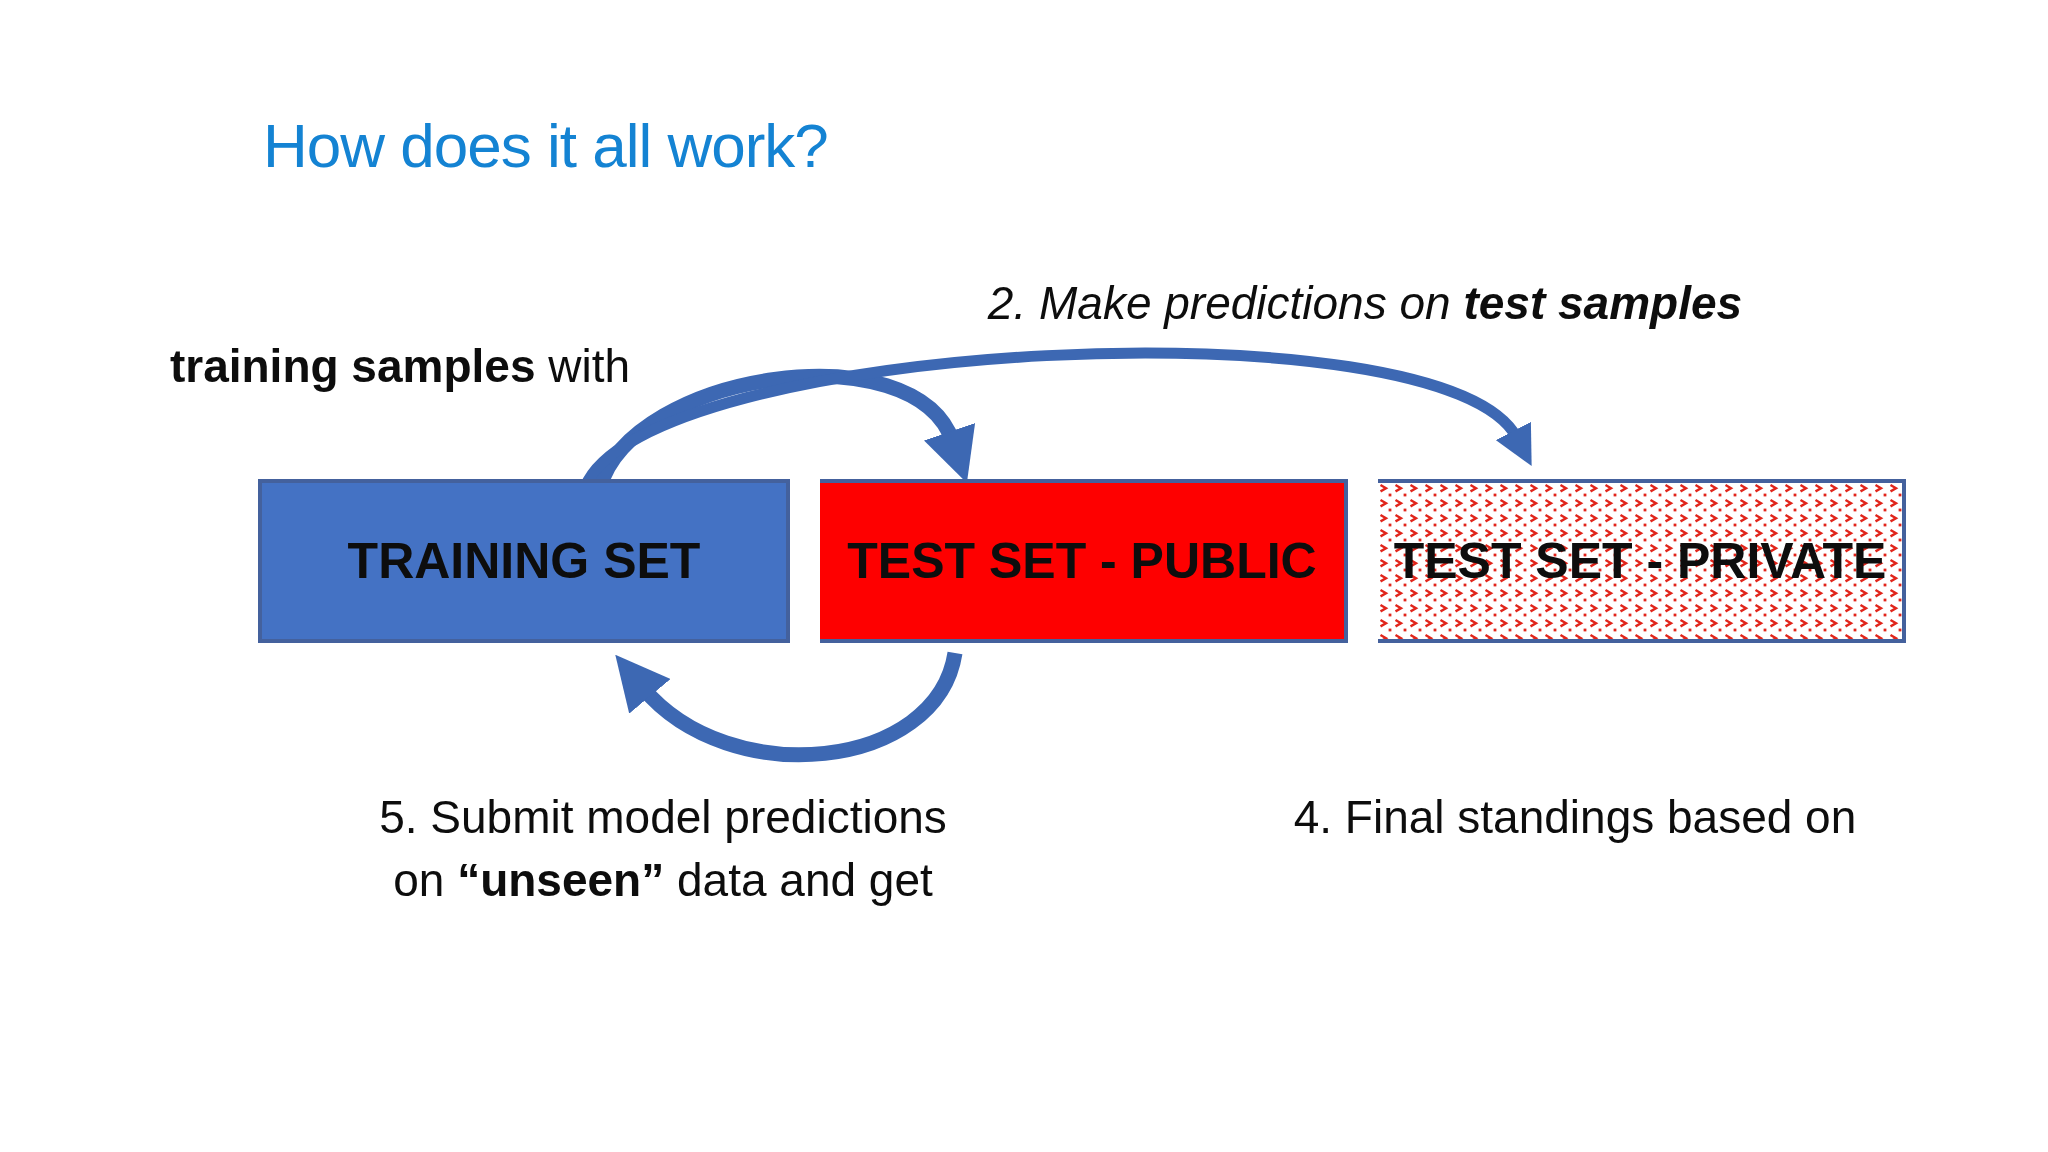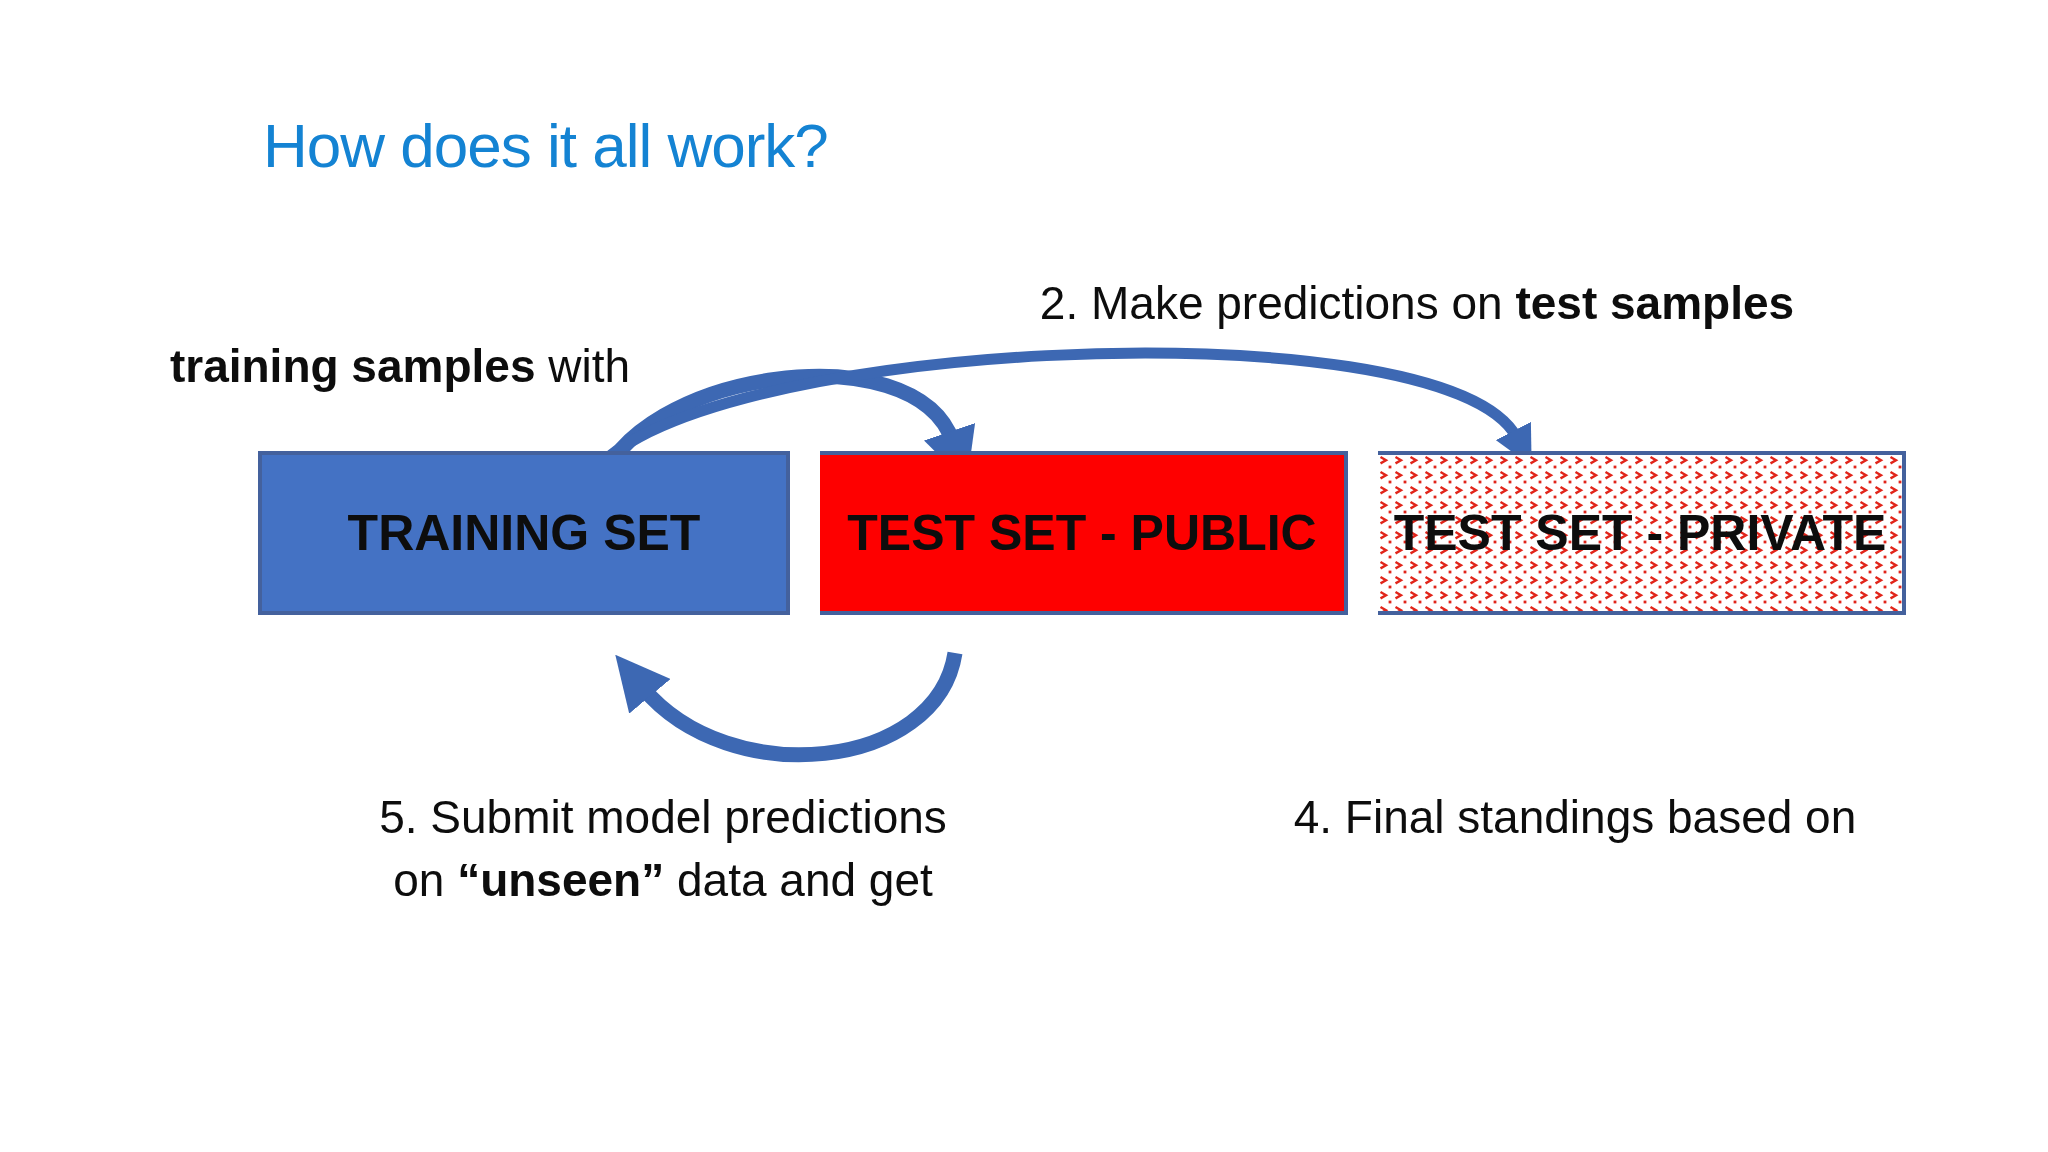--- a/index.html
+++ b/index.html
@@ -19,25 +19,25 @@
     white-space:nowrap;
   }
   .caption{
     position:absolute;
     font-size:46px;line-height:63px;
     text-align:center;
     color:var(--c-text,#0d0d0d);
   }
   .caption b{font-weight:700;}
   #step1{left:115px;top:272px;width:520px;}
-  #step2{left:992px;top:272px;width:800px;white-space:nowrap;}
+  #step2{left:940px;top:272px;width:800px;white-space:nowrap;font-style:italic;}
   #step3{left:330px;top:786px;width:616px;}
   #step4{left:1240px;top:786px;width:620px;}
   .bars{
-    position:absolute;left:233px;top:451px;width:1648px;height:164px;
+    position:absolute;left:233px;top:479px;width:1648px;height:164px;
     display:flex;
     gap:30px;
   }
   .bar-seg{
     position:relative;flex:1 1 0;
     display:flex;align-items:center;justify-content:center;
     border:4px solid var(--c-bar_border,#44619d);
     box-sizing:border-box;
   }
   .bar-seg + .bar-seg{border-left:none;}

